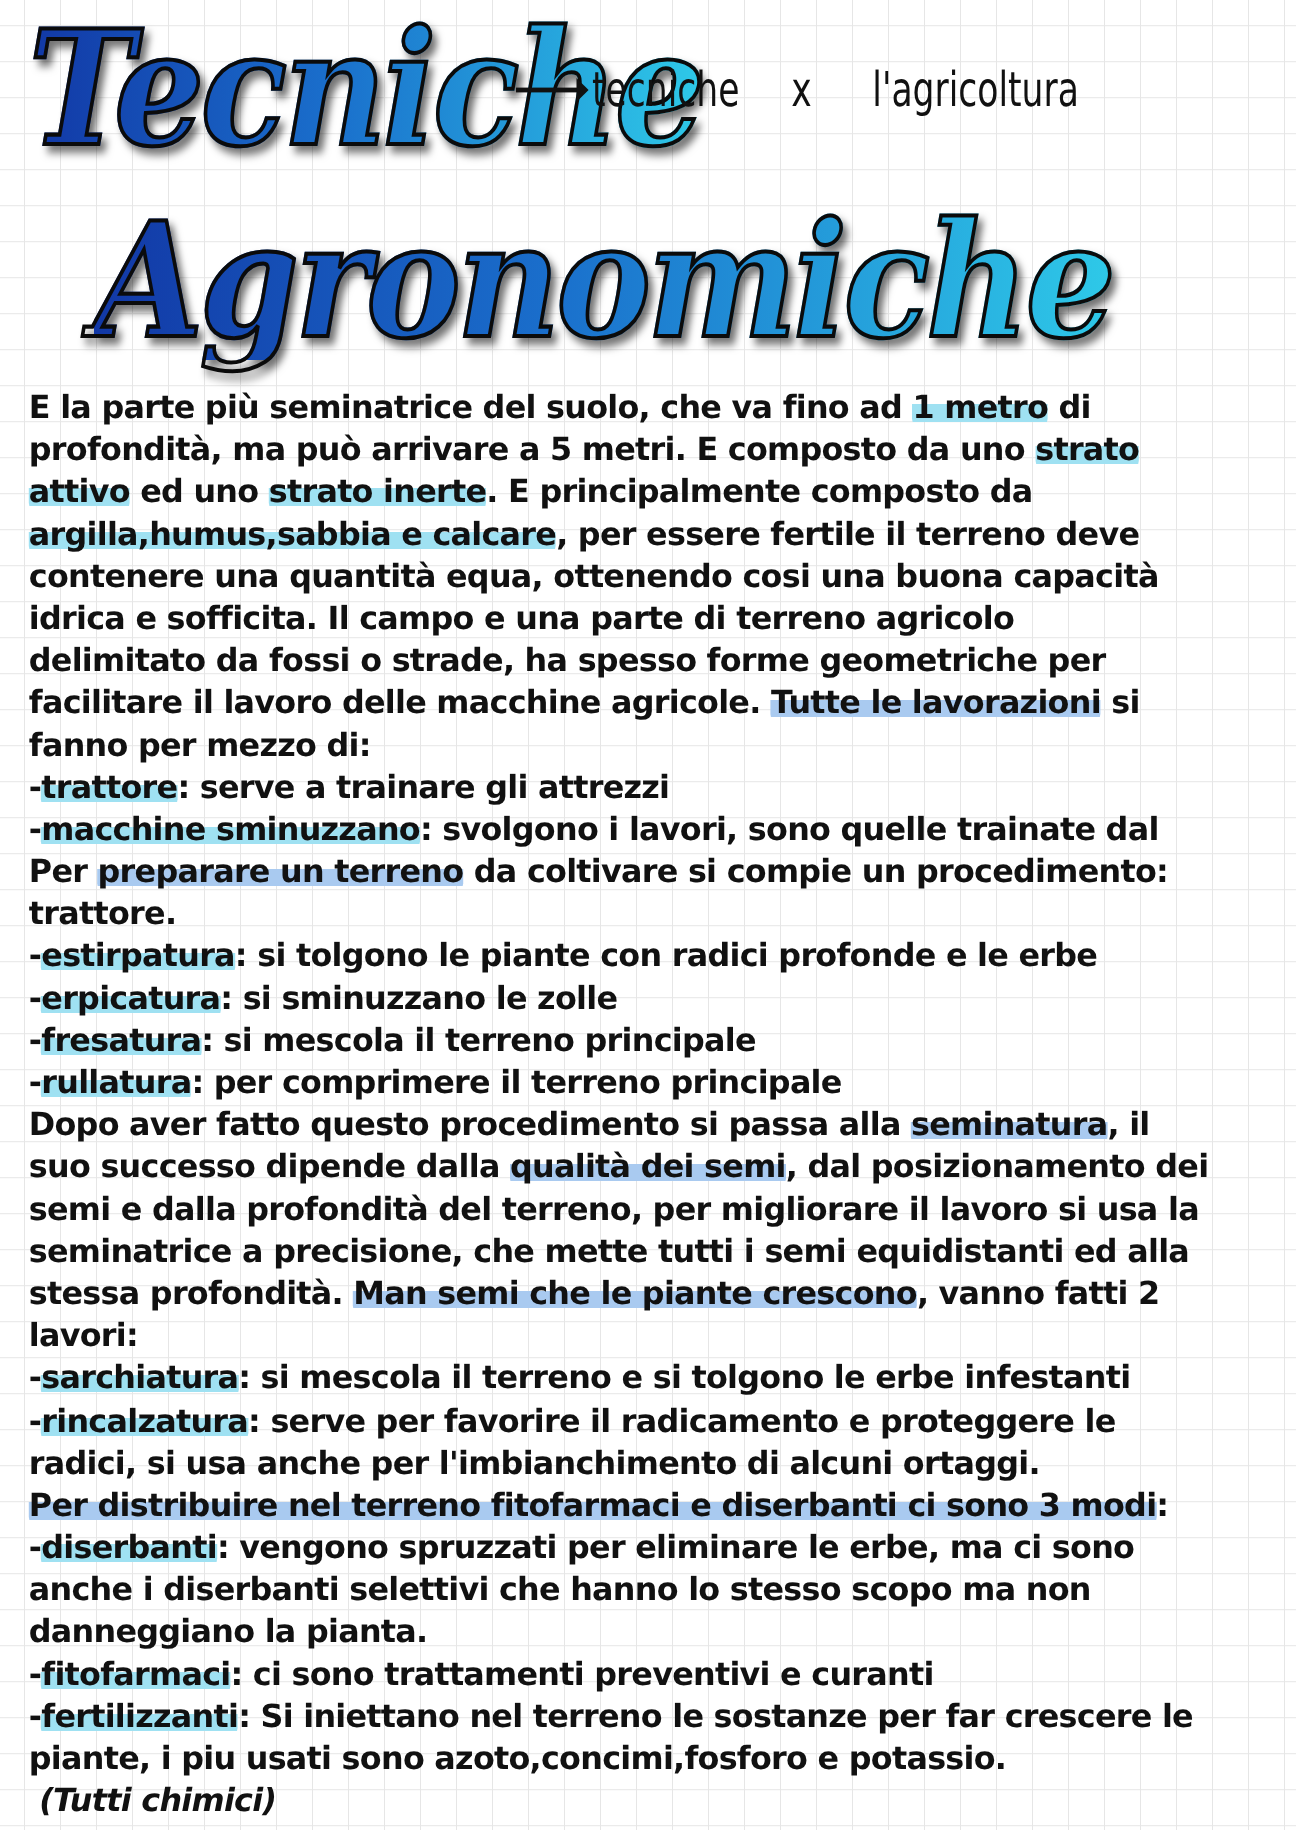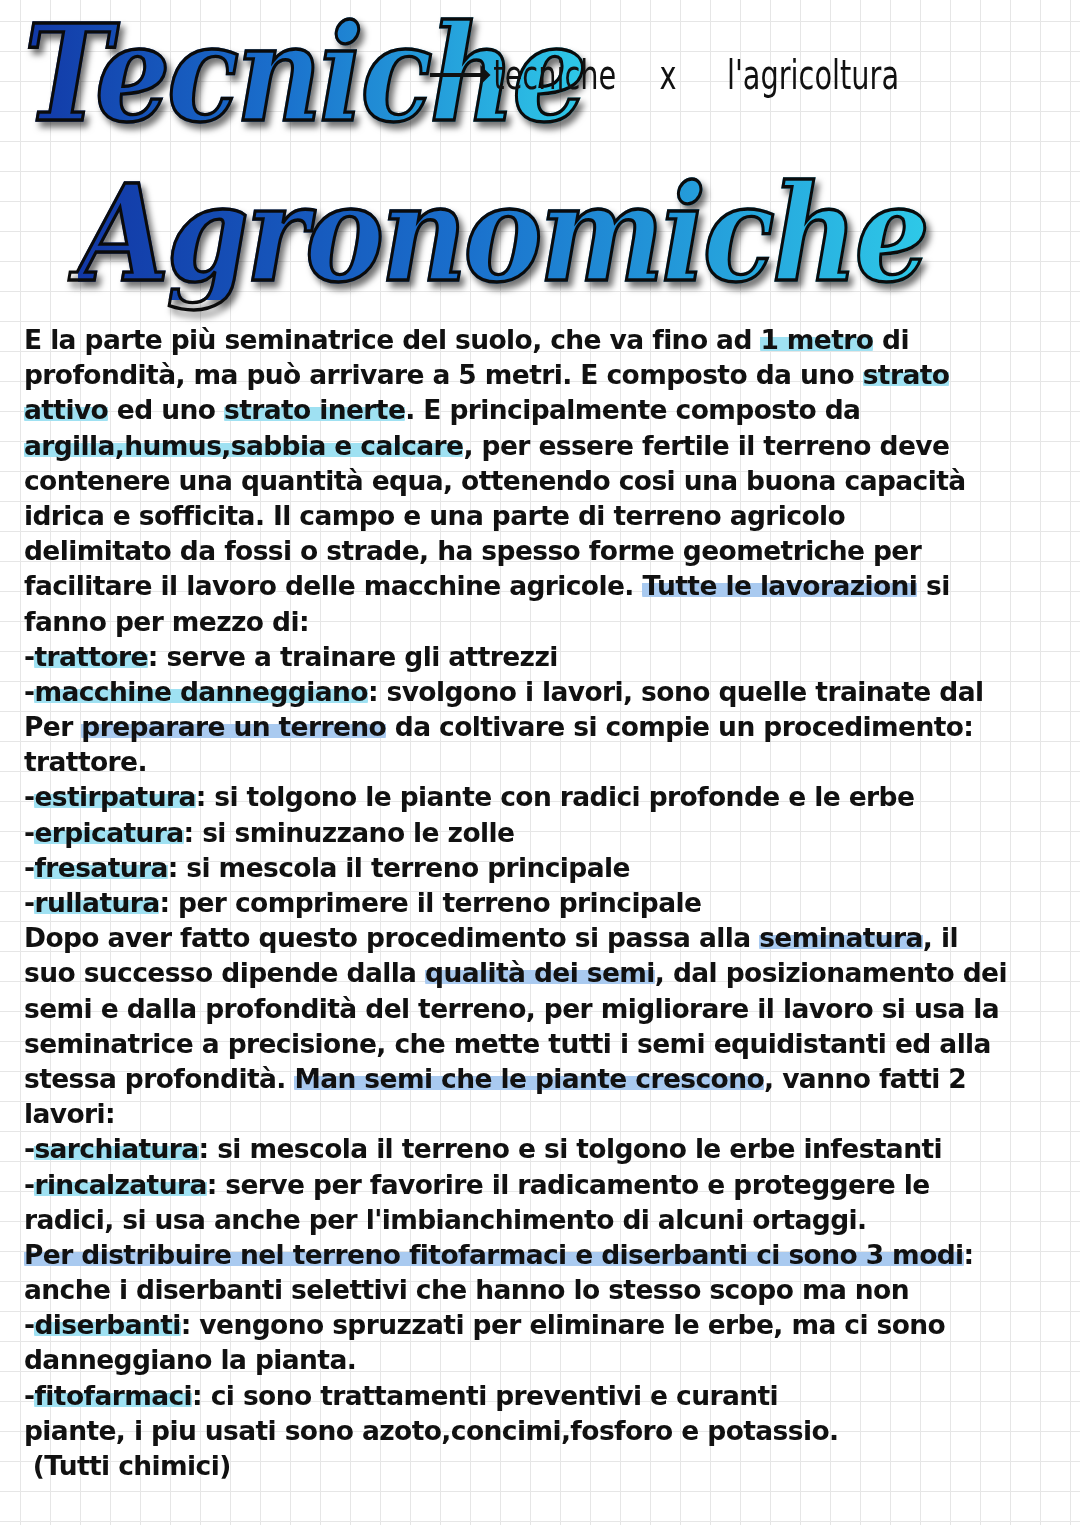--- a/index.html
+++ b/index.html
@@ -130,36 +130,37 @@
   <span class="line"><span>E la parte più seminatrice del suolo, che va fino ad </span><span class="hl-c">1 metro</span><span> di</span></span>
   <span class="line"><span>profondità, ma può arrivare a 5 metri. E composto da uno </span><span class="hl-c">strato</span></span>
   <span class="line"><span class="hl-c">attivo</span><span> ed uno </span><span class="hl-c">strato inerte</span><span>. E principalmente composto da</span></span>
   <span class="line"><span class="hl-c">argilla,humus,sabbia e calcare</span><span>, per essere fertile il terreno deve</span></span>
   <span class="line">contenere una quantità equa, ottenendo cosi una buona capacità</span>
   <span class="line">idrica e sofficita. Il campo e una parte di terreno agricolo</span>
   <span class="line">delimitato da fossi o strade, ha spesso forme geometriche per</span>
   <span class="line"><span>facilitare il lavoro delle macchine agricole. </span><span class="hl-b">Tutte le lavorazioni</span><span> si</span></span>
   <span class="line">fanno per mezzo di:</span>
   <span class="line"><span>-</span><span class="hl-c">trattore</span><span>: serve a trainare gli attrezzi</span></span>
-  <span class="line"><span>-</span><span class="hl-c">macchine danneggiano</span><span>: svolgono i lavori, sono quelle trainate dal</span></span>
+  <span class="line"><span>-</span><span class="hl-c">macchine sminuzzano</span><span>: svolgono i lavori, sono quelle trainate dal</span></span>
   <span class="line"><span>Per </span><span class="hl-b">preparare un terreno</span><span> da coltivare si compie un procedimento:</span></span>
   <span class="line">trattore.</span>
   <span class="line"><span>-</span><span class="hl-c">estirpatura</span><span>: si tolgono le piante con radici profonde e le erbe</span></span>
   <span class="line"><span>-</span><span class="hl-c">erpicatura</span><span>: si sminuzzano le zolle</span></span>
   <span class="line"><span>-</span><span class="hl-c">fresatura</span><span>: si mescola il terreno principale</span></span>
   <span class="line"><span>-</span><span class="hl-c">rullatura</span><span>: per comprimere il terreno principale</span></span>
   <span class="line"><span>Dopo aver fatto questo procedimento si passa alla </span><span class="hl-b">seminatura</span><span>, il</span></span>
   <span class="line"><span>suo successo dipende dalla </span><span class="hl-b">qualità dei semi</span><span>, dal posizionamento dei</span></span>
   <span class="line">semi e dalla profondità del terreno, per migliorare il lavoro si usa la</span>
   <span class="line">seminatrice a precisione, che mette tutti i semi equidistanti ed alla</span>
   <span class="line"><span>stessa profondità. </span><span class="hl-b">Man semi che le piante crescono</span><span>, vanno fatti 2</span></span>
   <span class="line">lavori:</span>
   <span class="line"><span>-</span><span class="hl-c">sarchiatura</span><span>: si mescola il terreno e si tolgono le erbe infestanti</span></span>
   <span class="line"><span>-</span><span class="hl-c">rincalzatura</span><span>: serve per favorire il radicamento e proteggere le</span></span>
   <span class="line">radici, si usa anche per l'imbianchimento di alcuni ortaggi.</span>
   <span class="line"><span class="hl-b">Per distribuire nel terreno fitofarmaci e diserbanti ci sono 3 modi</span><span>:</span></span>
+  <span class="line"><span>-</span><span class="hl-c">diserbanti</span><span>: vengono spruzzati per eliminare le erbe, ma ci sono</span></span>
   <span class="line">anche i diserbanti selettivi che hanno lo stesso scopo ma non</span>
-  <span class="line"><span>-</span><span class="hl-c">diserbanti</span><span>: vengono spruzzati per eliminare le erbe, ma ci sono</span></span>
   <span class="line">danneggiano la pianta.</span>
   <span class="line"><span>-</span><span class="hl-c">fitofarmaci</span><span>: ci sono trattamenti preventivi e curanti</span></span>
+  <span class="line"><span>-</span><span class="hl-c">fertilizzanti</span><span>: Si iniettano nel terreno le sostanze per far crescere le</span></span>
   <span class="line">piante, i piu usati sono azoto,concimi,fosforo e potassio.</span>
-  <span class="line" style="white-space: pre;"> (Tutti chimici)</span>
+  <span class="line" style="white-space: pre; font-style: italic;"> (Tutti chimici)</span>
 </div>
 
 </body></html>

